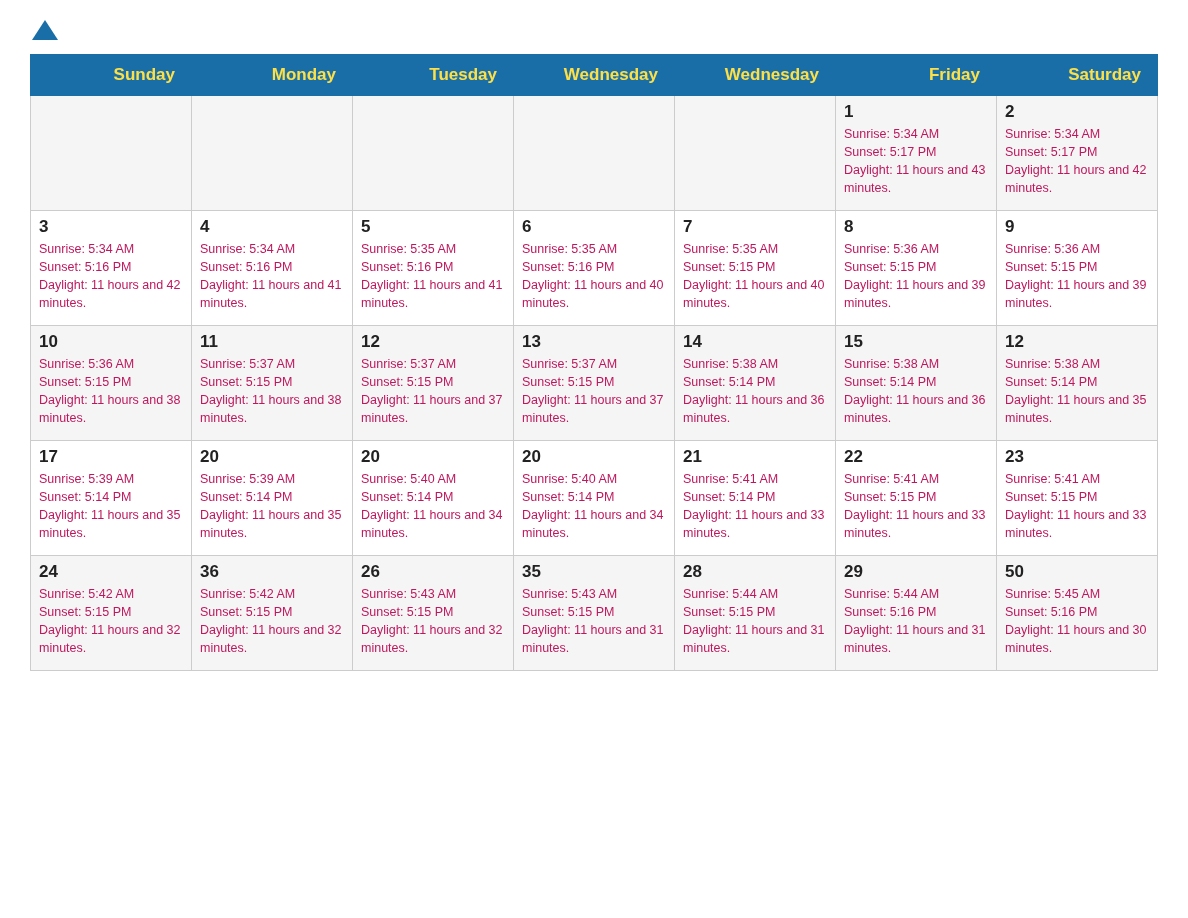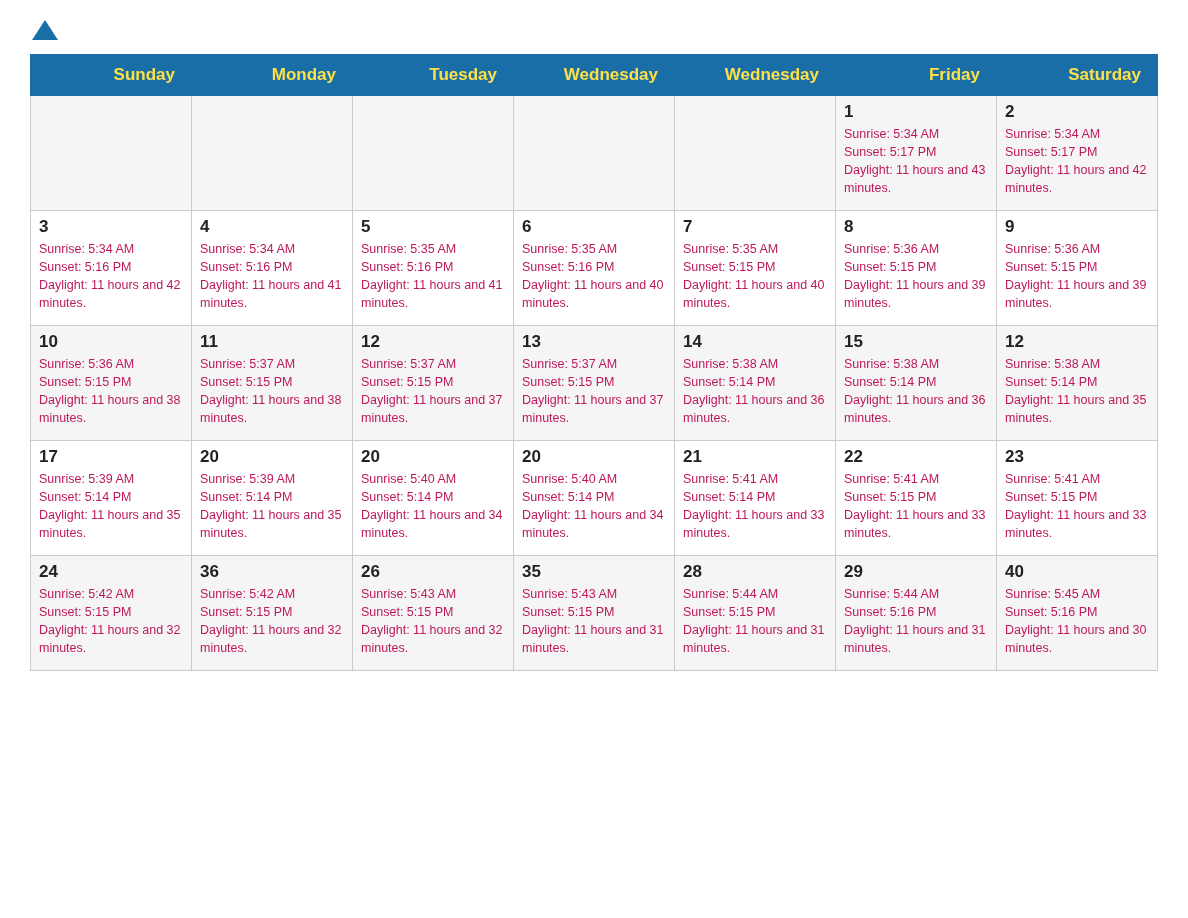--- a/index.html
+++ b/index.html
@@ -256,18 +256,18 @@
         </td>
         <td>
           <div class="day-number">28</div>
           <div class="day-info">Sunrise: 5:44 AM<br>Sunset: 5:15 PM<br>Daylight: 11 hours and 31 minutes.</div>
         </td>
         <td>
           <div class="day-number">29</div>
           <div class="day-info">Sunrise: 5:44 AM<br>Sunset: 5:16 PM<br>Daylight: 11 hours and 31 minutes.</div>
         </td>
         <td>
-          <div class="day-number">40</div>
+          <div class="day-number">50</div>
           <div class="day-info">Sunrise: 5:45 AM<br>Sunset: 5:16 PM<br>Daylight: 11 hours and 30 minutes.</div>
         </td>
       </tr>
     </tbody>
 </table>
 
 </body></html>

